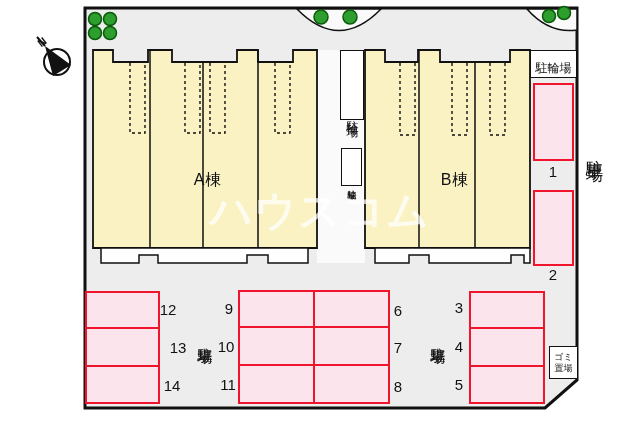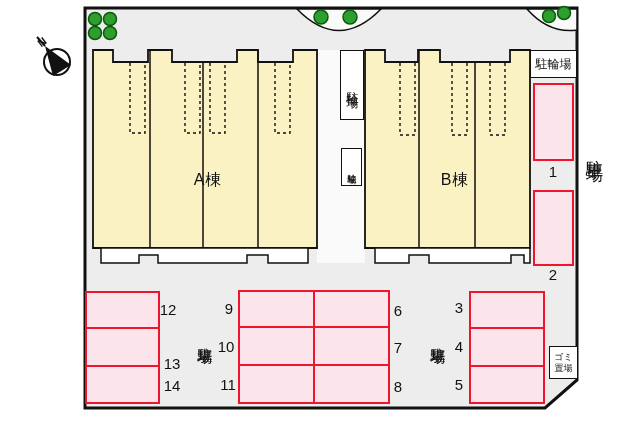--- a/index.html
+++ b/index.html
@@ -7,21 +7,21 @@
   #canvas { position:relative; width:640px; height:426px; background:#ffffff; overflow:hidden; }
   #plan-svg { position:absolute; left:0; top:0; z-index:0; }
 
   .space { position:absolute; box-sizing:border-box; background:#FBE4EC; border:2px solid #F0142D; z-index:1; }
 
   .num { position:absolute; transform:translate(-50%,-50%); font-size:15px; color:#111; z-index:2; white-space:nowrap; }
 
   .bldg-label { position:absolute; transform:translate(-50%,-50%); font-size:16px; color:#111; letter-spacing:1px; z-index:2; white-space:nowrap; }
 
   .wbox { position:absolute; box-sizing:border-box; background:#ffffff; border:1.6px solid #111; z-index:2;
-          display:flex; align-items:center; justify-content:center; }
+          display:flex; align-items:flex-end; justify-content:center; }
   .vtext { writing-mode:vertical-rl; text-orientation:upright; color:#111; }
   .bike-top-text { font-size:12px; letter-spacing:3px; }
   .bike-mid-text { font-size:9px; letter-spacing:1px; }
   .bike-right-text { font-size:12px; color:#111; }
 
   .plabel { position:absolute; z-index:2; color:#111; }
   .plabel-inner { font-size:15px; letter-spacing:1px; }
   .plabel-right { font-size:17px; letter-spacing:3px; }
 
   .garbage { position:absolute; box-sizing:border-box; left:549px; top:334px; width:29px; height:33px;
@@ -99,21 +99,21 @@
   <div class="num" style="left:459px; top:307px;">3</div>
   <div class="num" style="left:459px; top:346px;">4</div>
   <div class="num" style="left:459px; top:384px;">5</div>
   <div class="num" style="left:398px; top:310px;">6</div>
   <div class="num" style="left:398px; top:347px;">7</div>
   <div class="num" style="left:398px; top:386px;">8</div>
   <div class="num" style="left:229px; top:308px;">9</div>
   <div class="num" style="left:226px; top:346px;text-align:center;">10</div>
   <div class="num" style="left:228px; top:384px;">11</div>
   <div class="num" style="left:168px; top:309px;">12</div>
-  <div class="num" style="left:172px; top:347px;margin-top:16px;">13</div>
+  <div class="num" style="left:178px; top:347px;">13</div>
   <div class="num" style="left:172px; top:385px;text-align:right;">14</div>
 
   <div class="bldg-label" style="left:202px; top:180px;margin-left:6px;">A棟</div>
   <div class="bldg-label" style="left:455px; top:180px;text-align:center;">B棟</div>
 
   <div class="wbox" style="left:340px; top:50px; width:24px; height:70px;">
     <span class="vtext bike-top-text">駐輪場</span>
   </div>
   <div class="wbox" style="left:341px; top:148px; width:21px; height:38px;">
     <span class="vtext bike-mid-text">駐輪場</span>
@@ -130,14 +130,15 @@
   </div>
   <div class="plabel" style="left:583px; top:141px;">
     <span class="vtext plabel-right">駐車場</span>
   </div>
 
   <div class="garbage">
     <span>ゴミ</span>
     <span>置場</span>
   </div>
 
+  <div class="watermark">ハウスコム</div>
 
 </div>
 
 </body></html>

